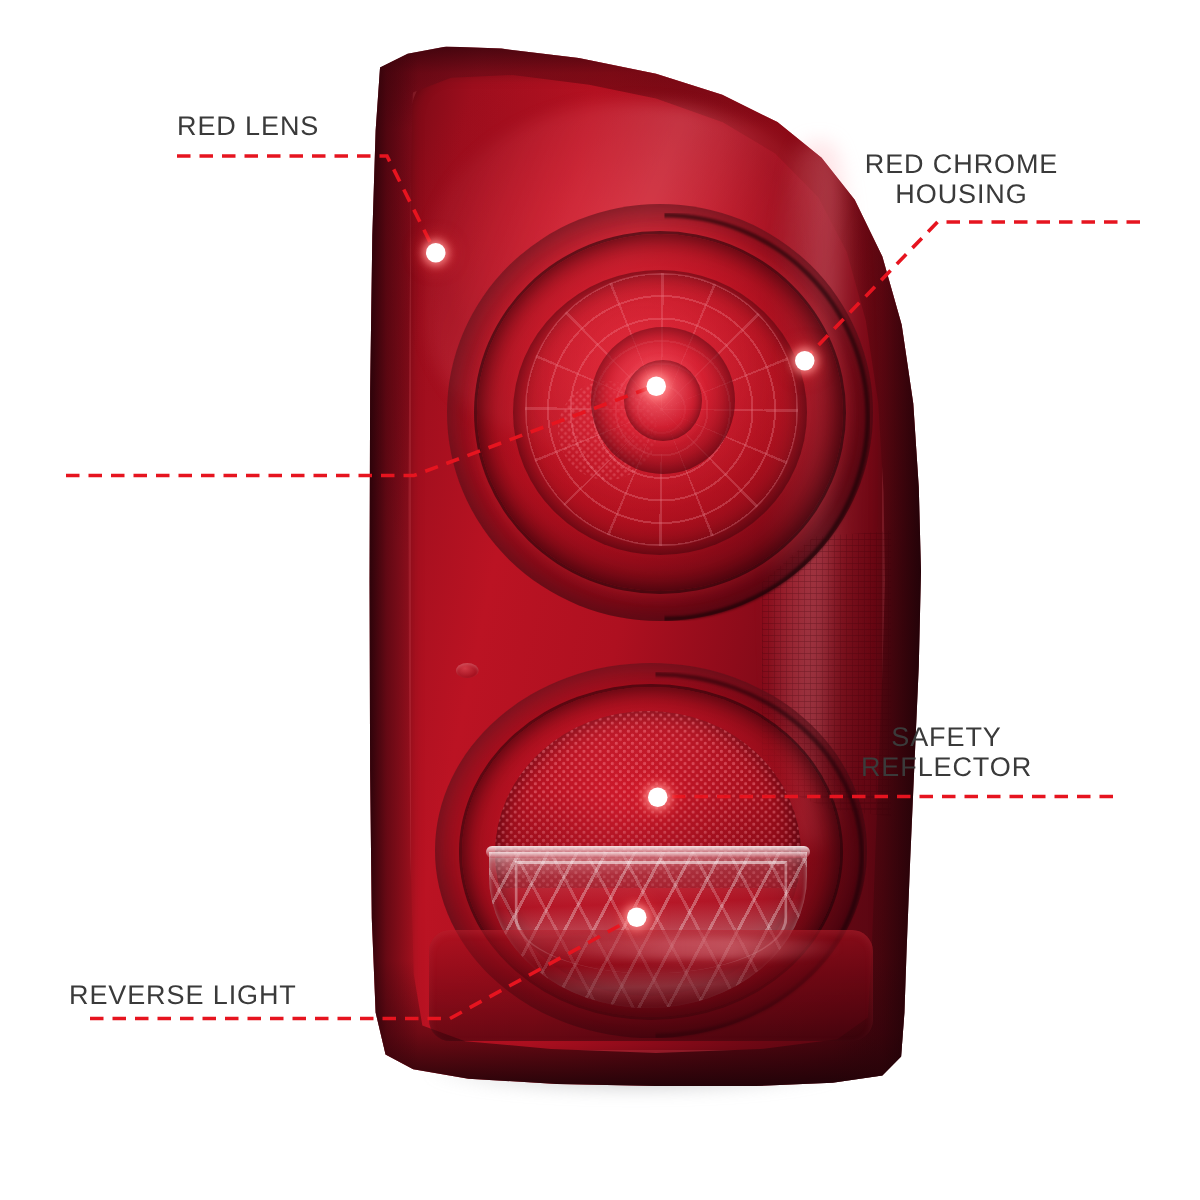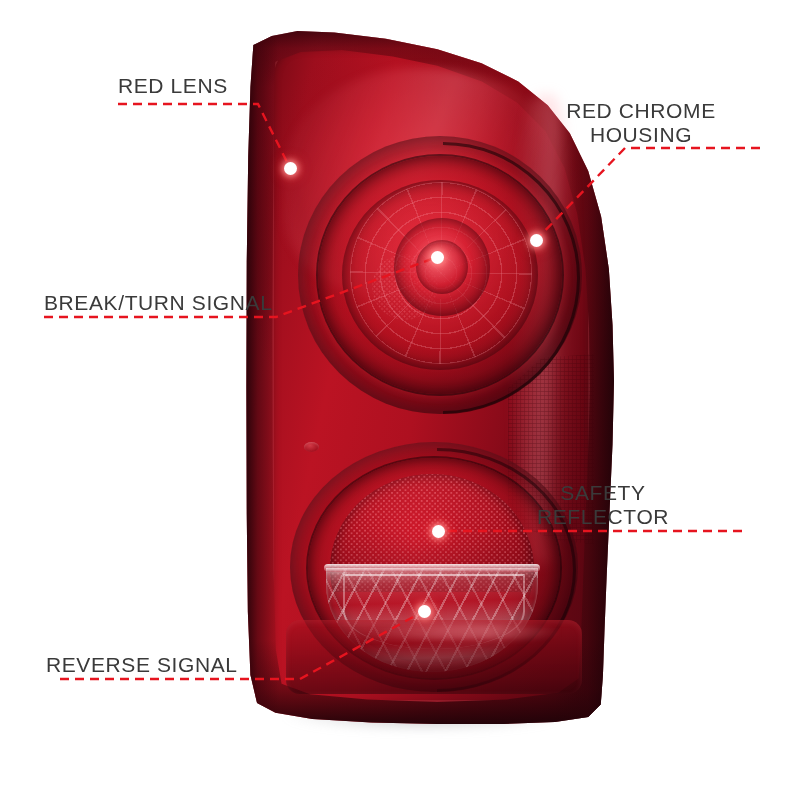--- a/index.html
+++ b/index.html
@@ -14,21 +14,21 @@
     height: 800px;
     background: #ffffff;
     overflow: hidden;
     font-family: "Liberation Sans", sans-serif;
   }
 
   
   .callout-label {
     position: absolute;
     font-family: "Liberation Sans", sans-serif;
-    font-size: 21px;
+    font-size: 18px;
     letter-spacing: 0.6px;
     color: #3a3a3a;
     line-height: 1.12;
     white-space: pre-line;
     font-weight: 400;
   }
   .callout-label.left  { text-align: left; }
   .callout-label.right { text-align: center; }
 
   
@@ -509,26 +509,25 @@
       <polyline points="742,531 438,531"></polyline>
       <polyline points="60,679 300,679 424,611"></polyline>
     </g>
   </svg>
 
   <div class="callout-label left" style="left:118px; top:74px;">RED LENS</div>
 
   <div class="callout-label right" style="left:521px; top:99px; width:240px;">RED CHROME
 HOUSING</div>
 
-  <div class="callout-label left" style="left:44px; top:291px;">BREAK/TURN SIGNAL</div>
-
-  <div class="callout-label right" style="left:492px; top:481px; width:222px;">SAFETY
+
+  <div class="callout-label right" style="left:520px; top:481px; width:222px;">SAFETY
 REFLECTOR</div>
 
-  <div class="callout-label left" style="left:46px; top:653px;">REVERSE SIGNAL</div>
+  <div class="callout-label left" style="left:46px; top:653px;">REVERSE LIGHT</div>
 
   <div class="hotspot" style="left:290px; top:168px;"></div>
   <div class="hotspot" style="left:536px; top:240px;"></div>
   <div class="hotspot" style="left:437px; top:257px;"></div>
   <div class="hotspot" style="left:438px; top:531px;"></div>
   <div class="hotspot" style="left:424px; top:611px;"></div>
 
 </div>
 
 </body></html>

